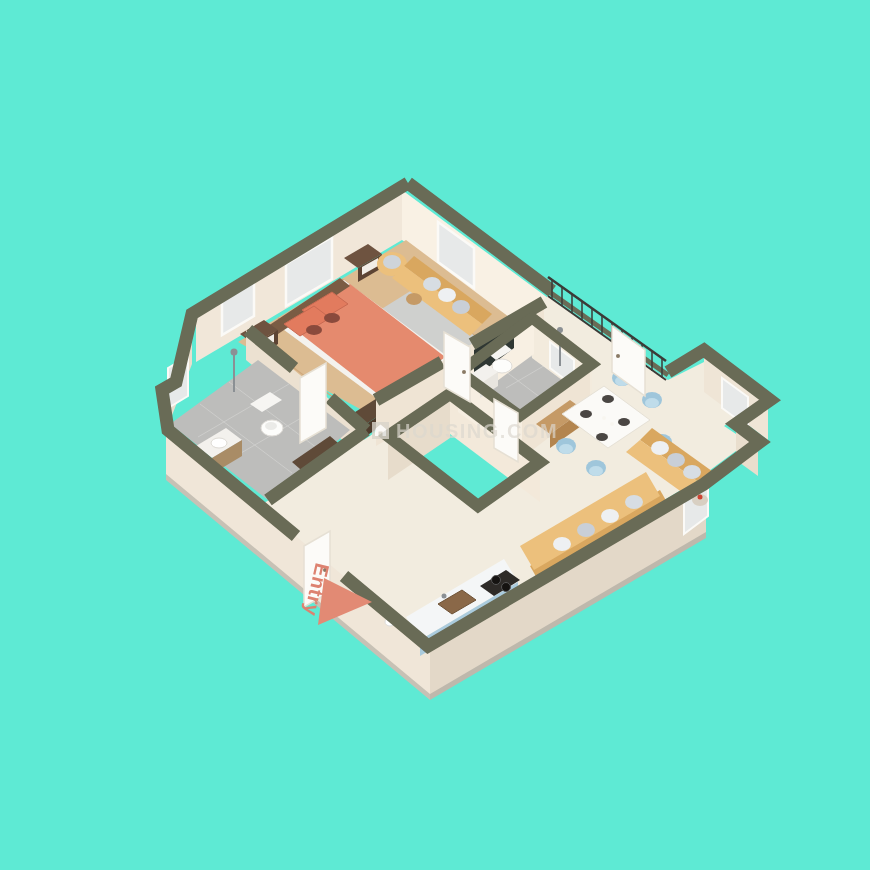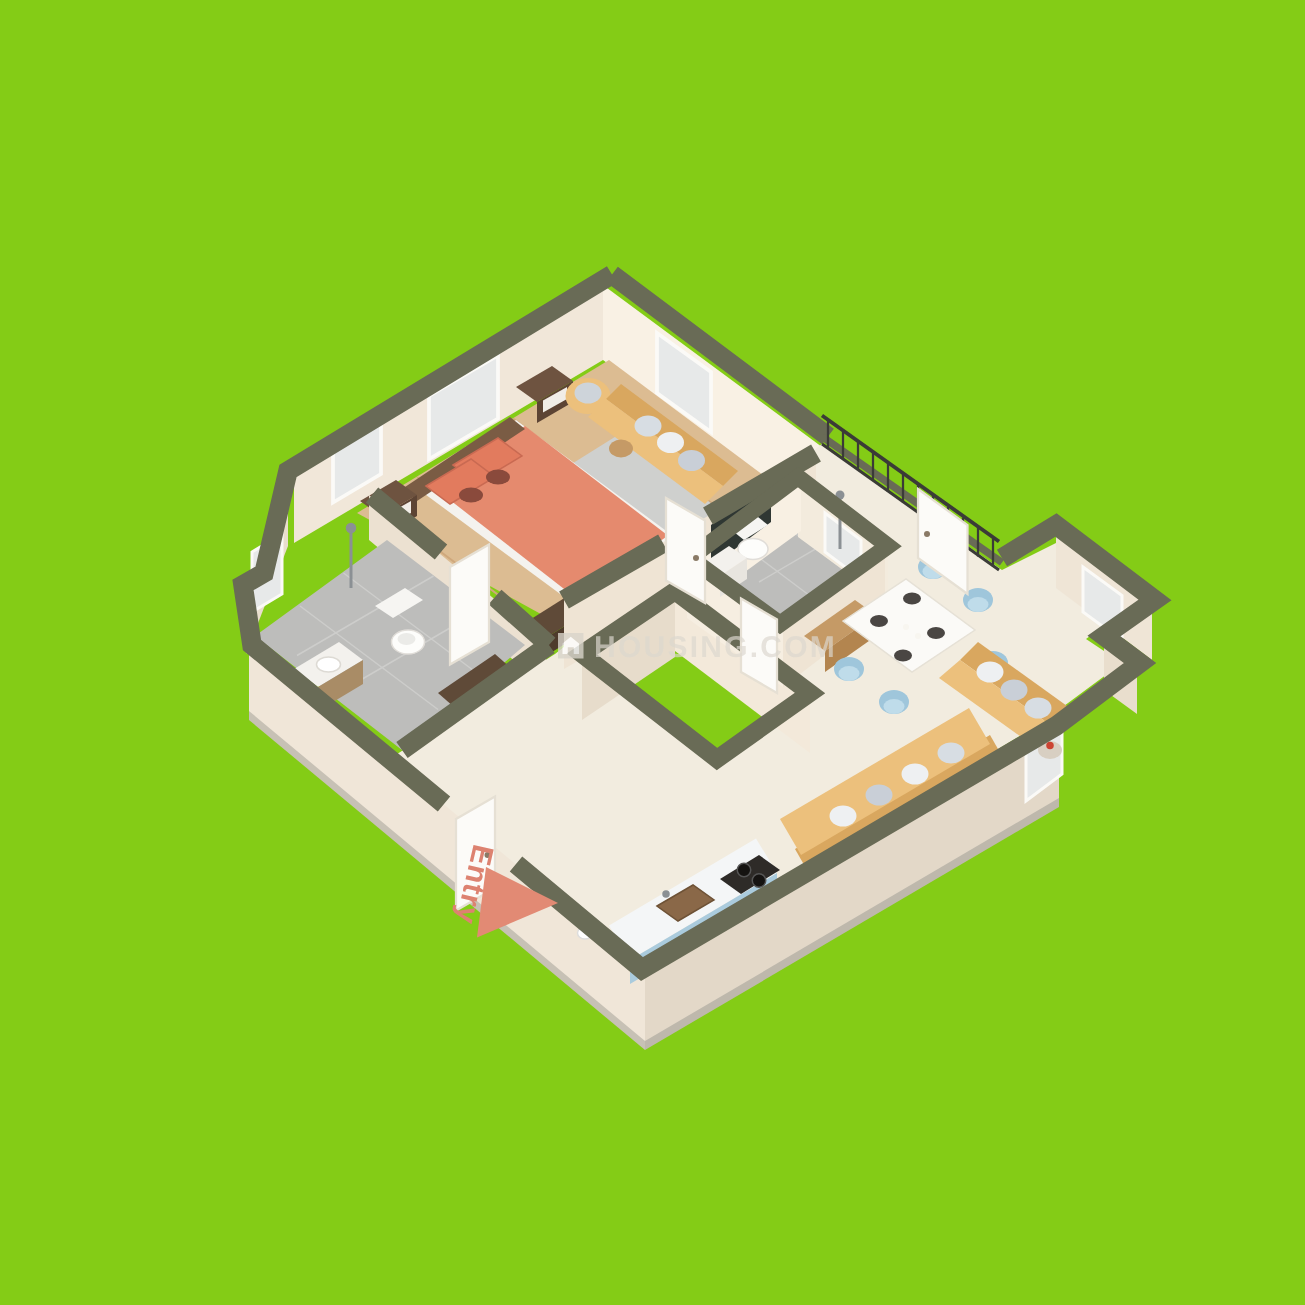--- a/index.html
+++ b/index.html
@@ -1,16 +1,16 @@
 <!DOCTYPE html>
 <html><head>
 <meta charset="utf-8">
 <style>
   html,body{margin:0;padding:0;background:#ffffff;}
-  .stage{width:870px;height:870px;position:relative;margin:0 auto;background:#84cc16;overflow:hidden;}
+  .stage{width:870px;height:870px;position:relative;margin:0 auto;background:#5eead4;overflow:hidden;}
   svg{display:block;}
   .wm{font:700 20px "Liberation Sans", sans-serif;letter-spacing:1.5px;opacity:.85;}
   .entry{font:700 20px "Liberation Sans", sans-serif;letter-spacing:.5px;}
 </style>
 </head>
 <body>
 
 <div class="stage">
   <svg width="870" height="870" viewBox="0 0 870 870" xmlns="http://www.w3.org/2000/svg">
     <g>

